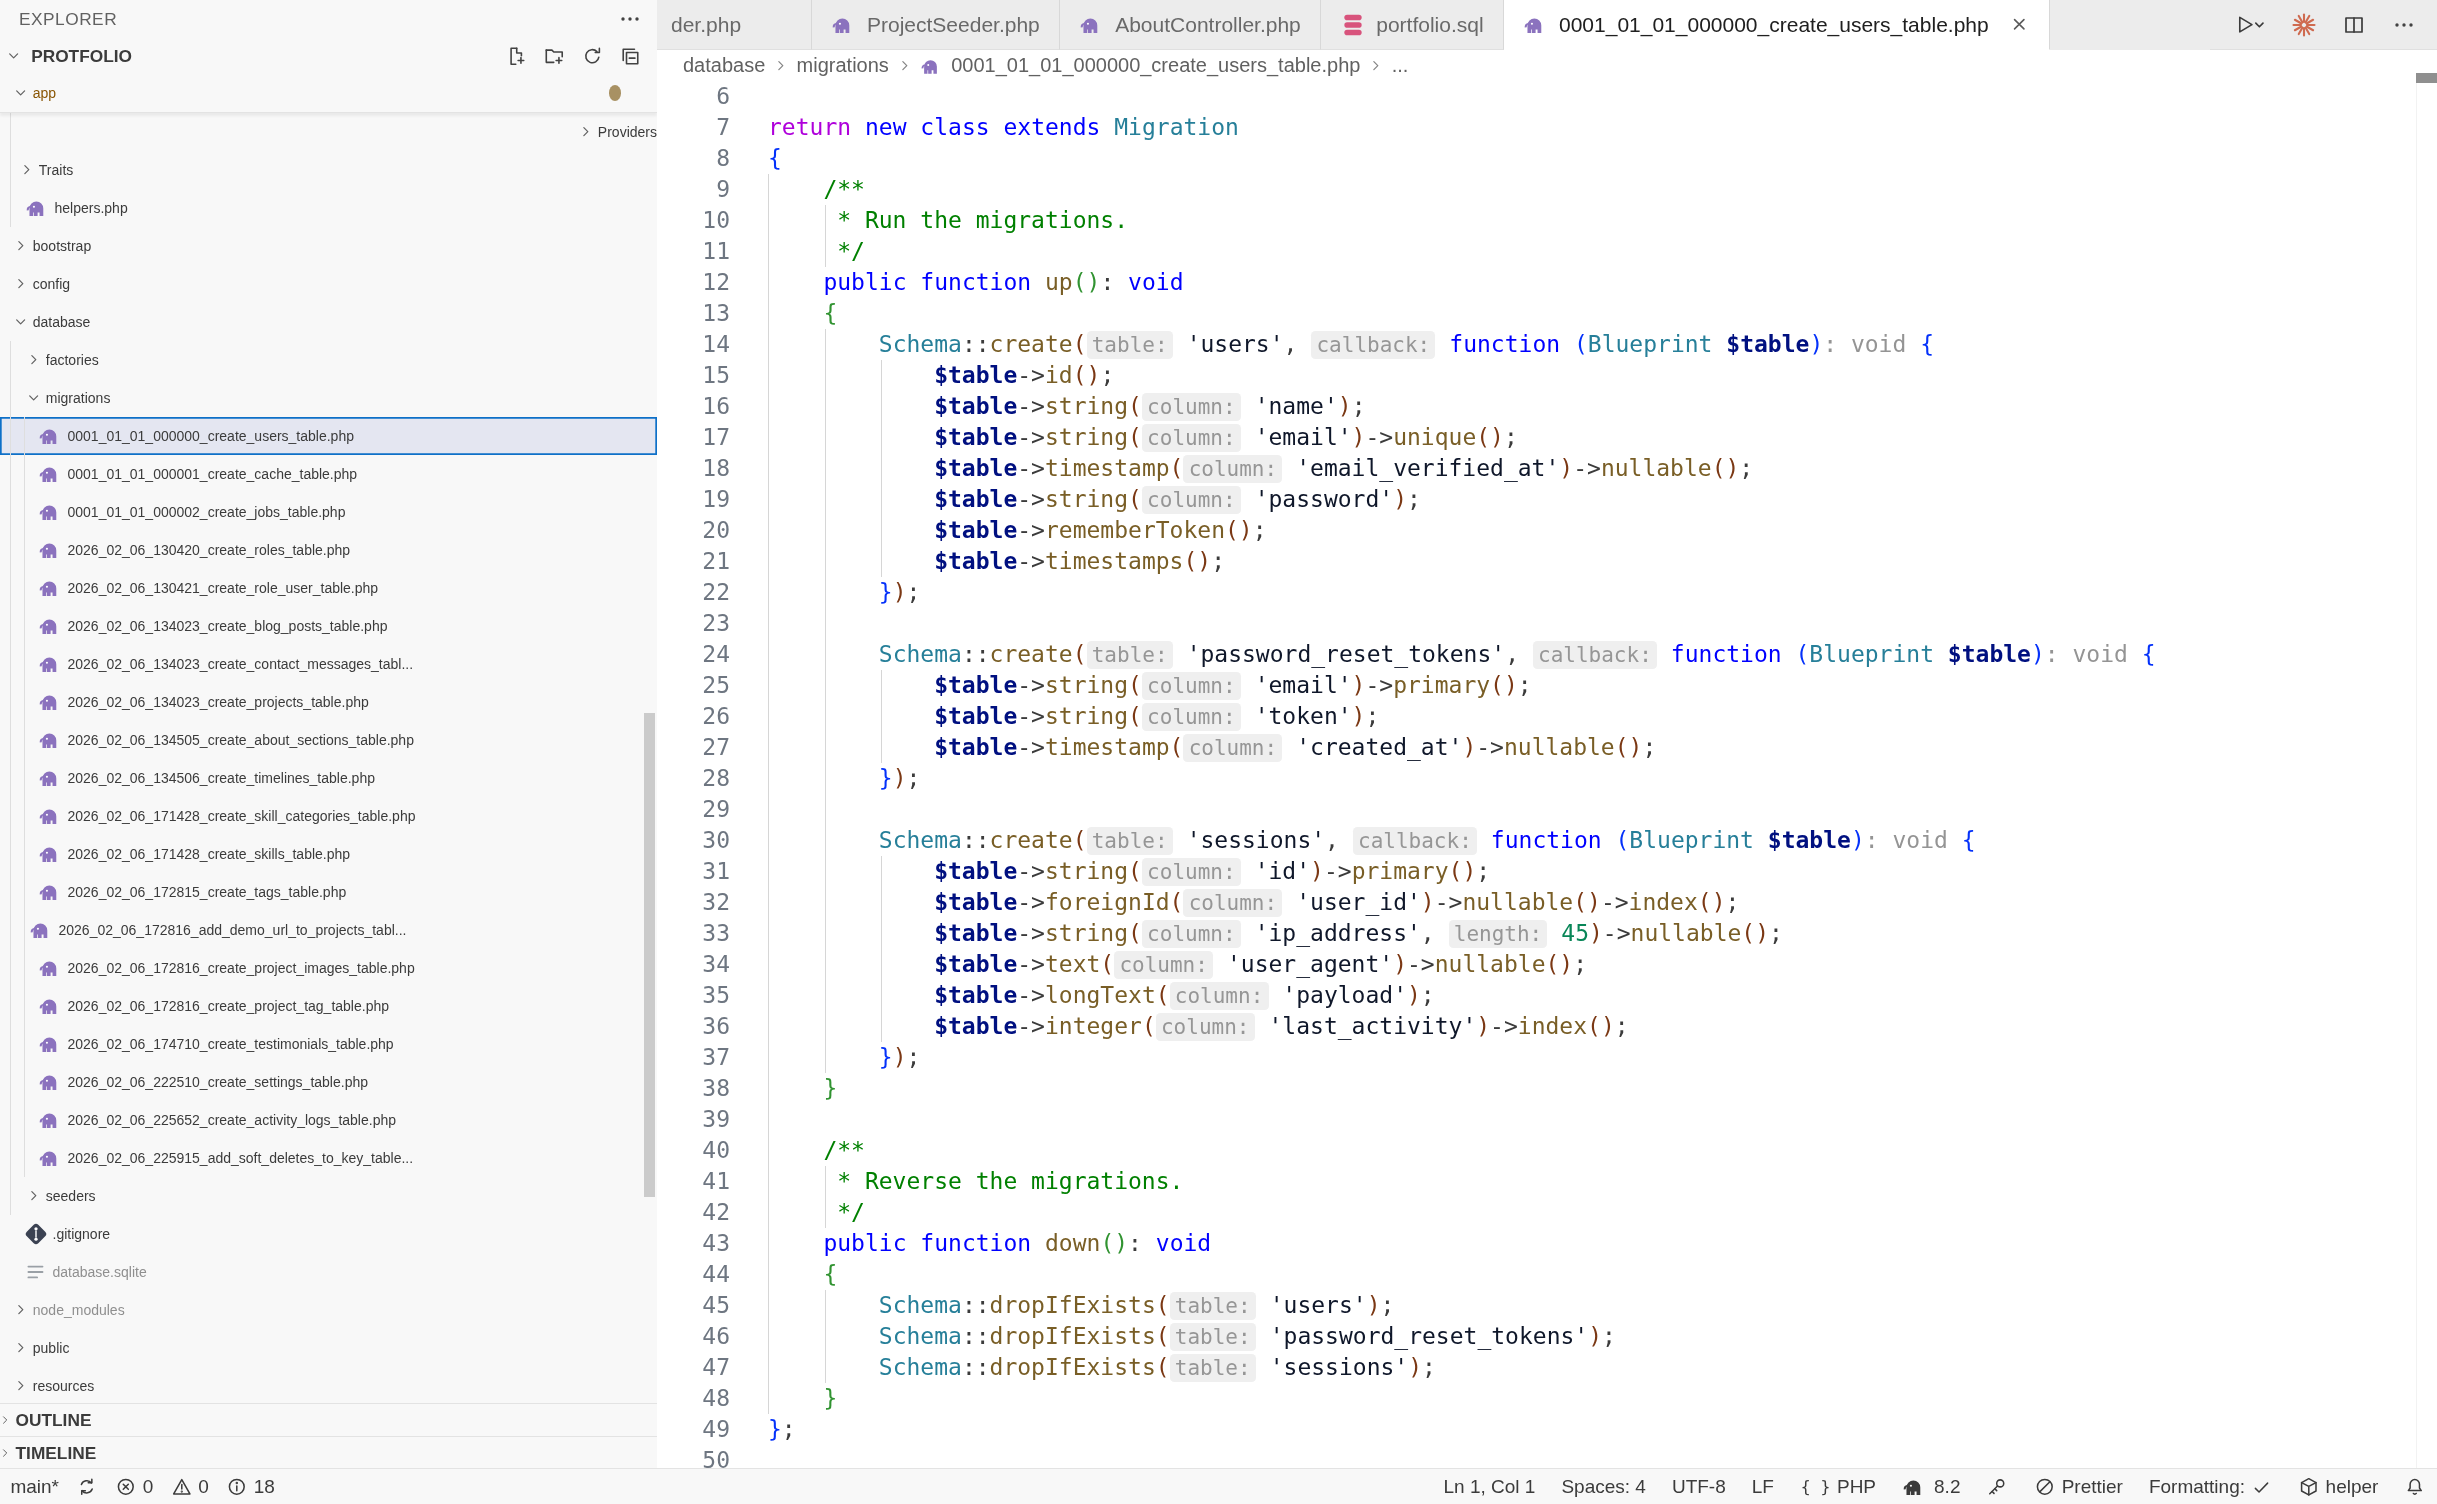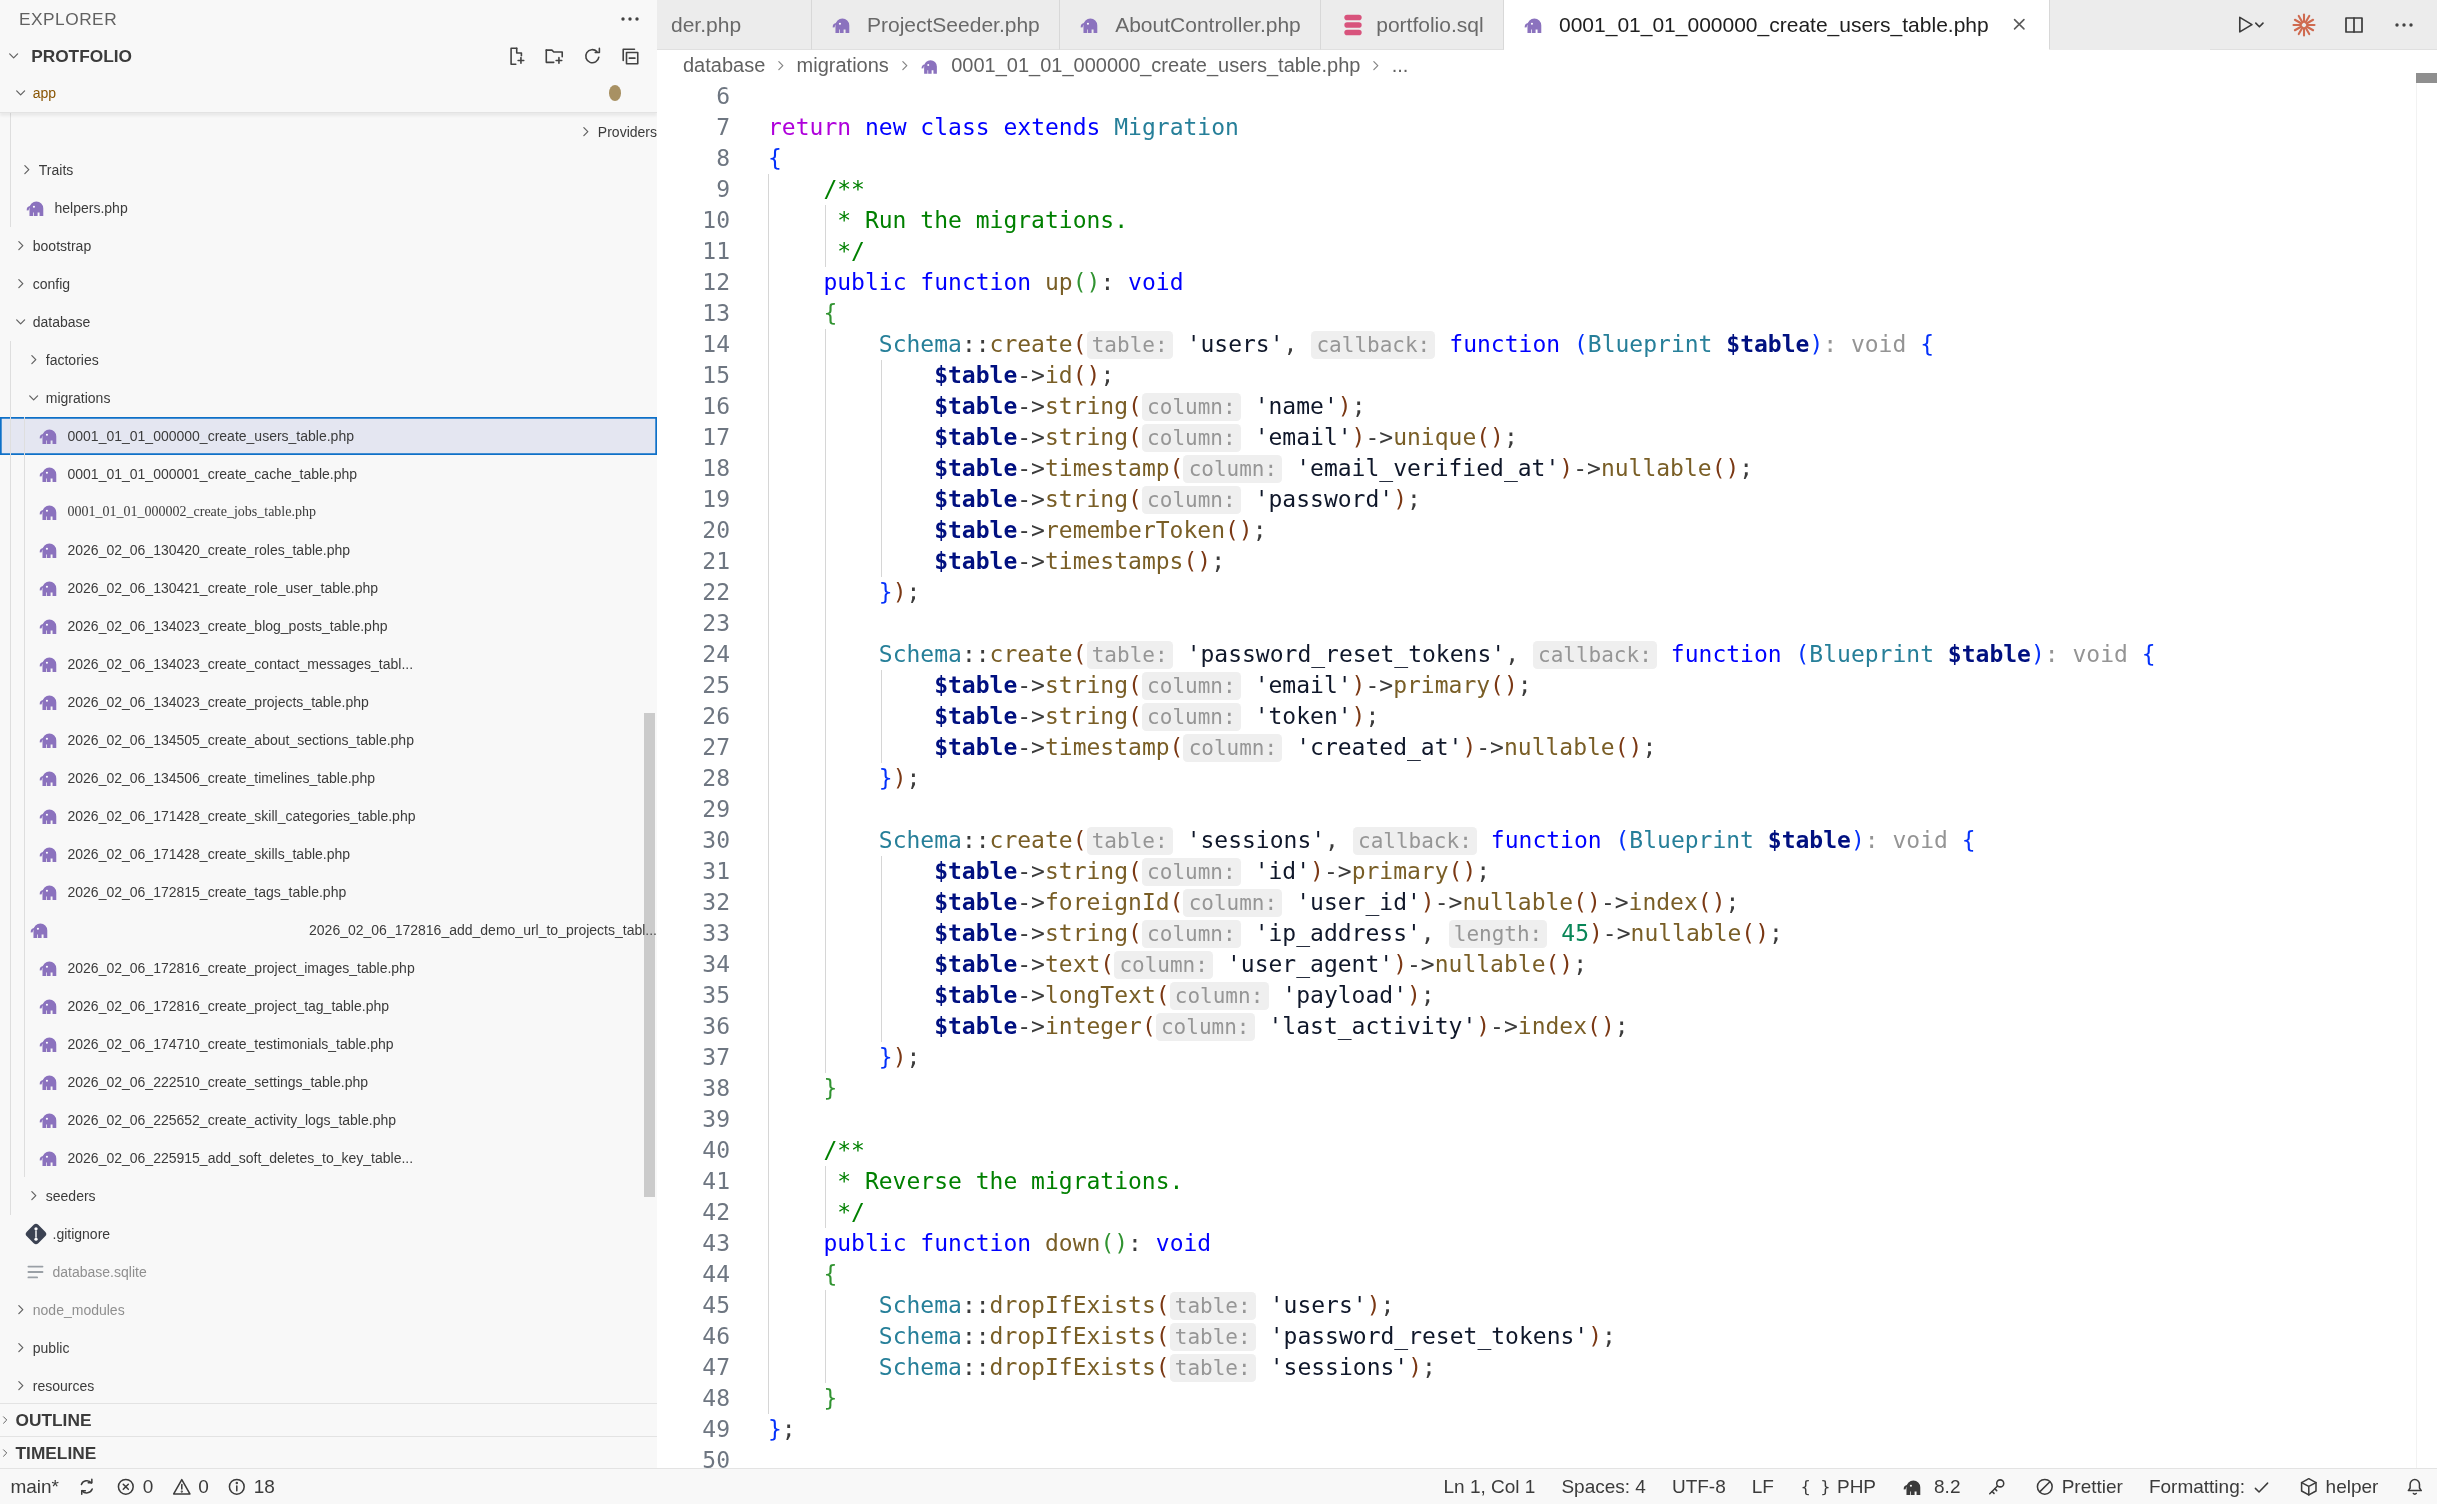--- a/index.html
+++ b/index.html
@@ -226,21 +226,21 @@
           <svg viewBox="0 0 32 26" width="100%">
             <g fill="currentColor">
               <path d="M5.5 23.5 v-9.5 a8.5 8.5 0 0 1 17 0 v9.5 h-4.6 v-4.4 h-2.4 v4.4 h-4.6 v-4.4 h-0.9 v4.4 z"></path>
               <path d="M6.4 11.2 c-2.9 .2 -4.6 2.3 -4.3 5.5 l2.6 -.4 c-.2 -1.8 .6 -3 2.2 -3.3 z"></path>
               <circle cx="11" cy="12" r="1.3" fill="#ffffff"></circle>
             </g>
           </svg>
         </span>
         <span class="lbl">0001_01_01_000001_create_cache_table.php</span>
       </div>
-      <div class="row" style="padding-left: 38px; font-family: Liberation Serif, serif;">
+      <div class="row" style="padding-left: 38px;">
         <span class="tg" style="left: 10.4px;"></span>
         <span class="tg" style="left: 24px;"></span>
         <span class="icon ficon icon-php" style="width: 26px;">
           <svg viewBox="0 0 32 26" width="100%">
             <g fill="currentColor">
               <path d="M5.5 23.5 v-9.5 a8.5 8.5 0 0 1 17 0 v9.5 h-4.6 v-4.4 h-2.4 v4.4 h-4.6 v-4.4 h-0.9 v4.4 z"></path>
               <path d="M6.4 11.2 c-2.9 .2 -4.6 2.3 -4.3 5.5 l2.6 -.4 c-.2 -1.8 .6 -3 2.2 -3.3 z"></path>
               <circle cx="11" cy="12" r="1.3" fill="#ffffff"></circle>
             </g>
           </svg>
@@ -380,21 +380,21 @@
           <svg viewBox="0 0 32 26" width="100%">
             <g fill="currentColor">
               <path d="M5.5 23.5 v-9.5 a8.5 8.5 0 0 1 17 0 v9.5 h-4.6 v-4.4 h-2.4 v4.4 h-4.6 v-4.4 h-0.9 v4.4 z"></path>
               <path d="M6.4 11.2 c-2.9 .2 -4.6 2.3 -4.3 5.5 l2.6 -.4 c-.2 -1.8 .6 -3 2.2 -3.3 z"></path>
               <circle cx="11" cy="12" r="1.3" fill="#ffffff"></circle>
             </g>
           </svg>
         </span>
         <span class="lbl">2026_02_06_172815_create_tags_table.php</span>
       </div>
-      <div class="row" style="padding-left: 29px; justify-content: space-between;">
+      <div class="row" style="padding-left: 29px;">
         <span class="tg" style="left: 10.4px;"></span>
         <span class="tg" style="left: 24px;"></span>
         <span class="icon ficon icon-php" style="width: 26px;">
           <svg viewBox="0 0 32 26" width="100%">
             <g fill="currentColor">
               <path d="M5.5 23.5 v-9.5 a8.5 8.5 0 0 1 17 0 v9.5 h-4.6 v-4.4 h-2.4 v4.4 h-4.6 v-4.4 h-0.9 v4.4 z"></path>
               <path d="M6.4 11.2 c-2.9 .2 -4.6 2.3 -4.3 5.5 l2.6 -.4 c-.2 -1.8 .6 -3 2.2 -3.3 z"></path>
               <circle cx="11" cy="12" r="1.3" fill="#ffffff"></circle>
             </g>
           </svg>

